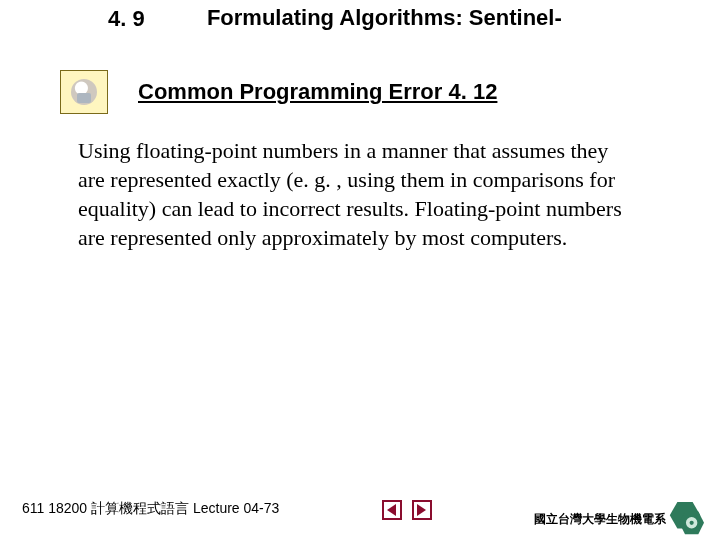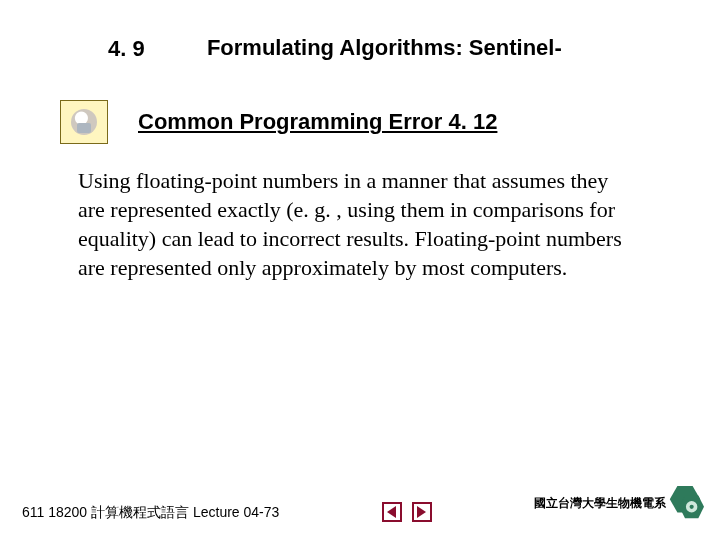--- a/index.html
+++ b/index.html
@@ -6,21 +6,21 @@
   body {
     width: 720px;
     height: 540px;
     background: #fff;
     font-family: "Times New Roman", Times, serif;
     position: relative;
     overflow: hidden;
   }
   .heading-row {
     display: flex;
-    padding: 34px 70px 0 70px;
+    padding: 4px 70px 0 70px;
     gap: 14px;
   }
   .sec-num {
     font-size: 22px;
     font-weight: bold;
     font-family: Arial, Helvetica, sans-serif;
     padding-top: 2px;
     padding-left: 38px;
   }
   .sec-title {
@@ -67,23 +67,23 @@
     text-decoration: underline;
     font-family: Arial, Helvetica, sans-serif;
   }
   .body-text {
     font-size: 22px;
     line-height: 1.32;
     margin: 22px 90px 0 78px;
   }
   .footer {
     position: absolute;
-    left: 0; right: 0; bottom: 18px;
+    left: 0; right: 0; bottom: 2px;
     display: flex;
-    align-items: flex-end;
+    align-items: flex-start;
     padding: 0 16px 0 22px;
   }
   .footer-left {
     font-family: Arial, Helvetica, sans-serif;
     font-size: 14px;
     color: #000;
     white-space: nowrap;
   }
   .footer-center {
     flex: 1;

